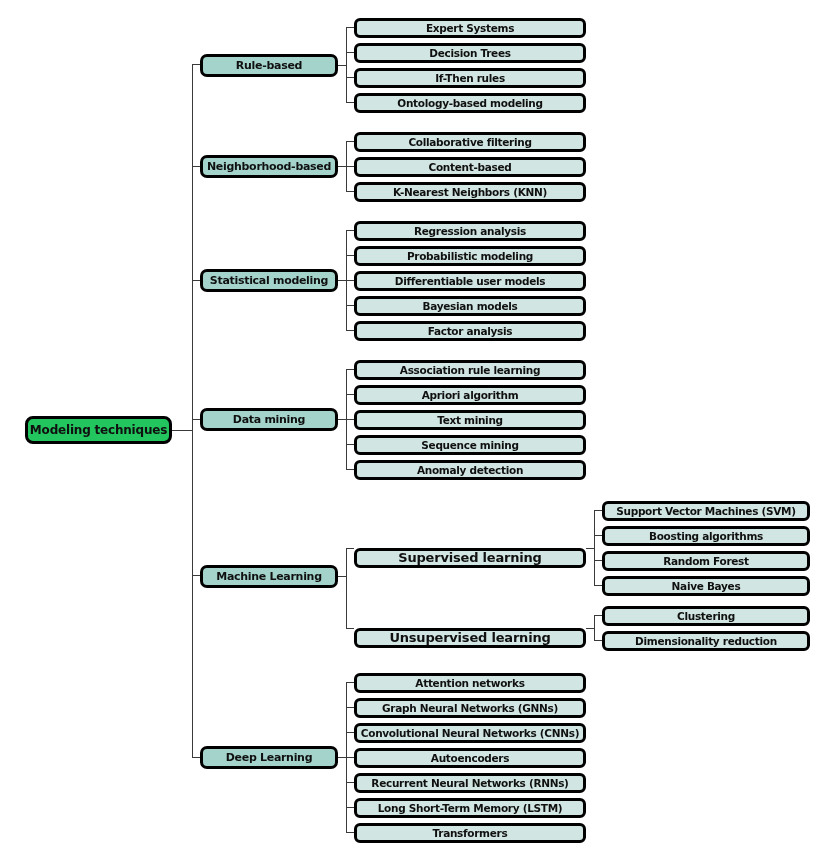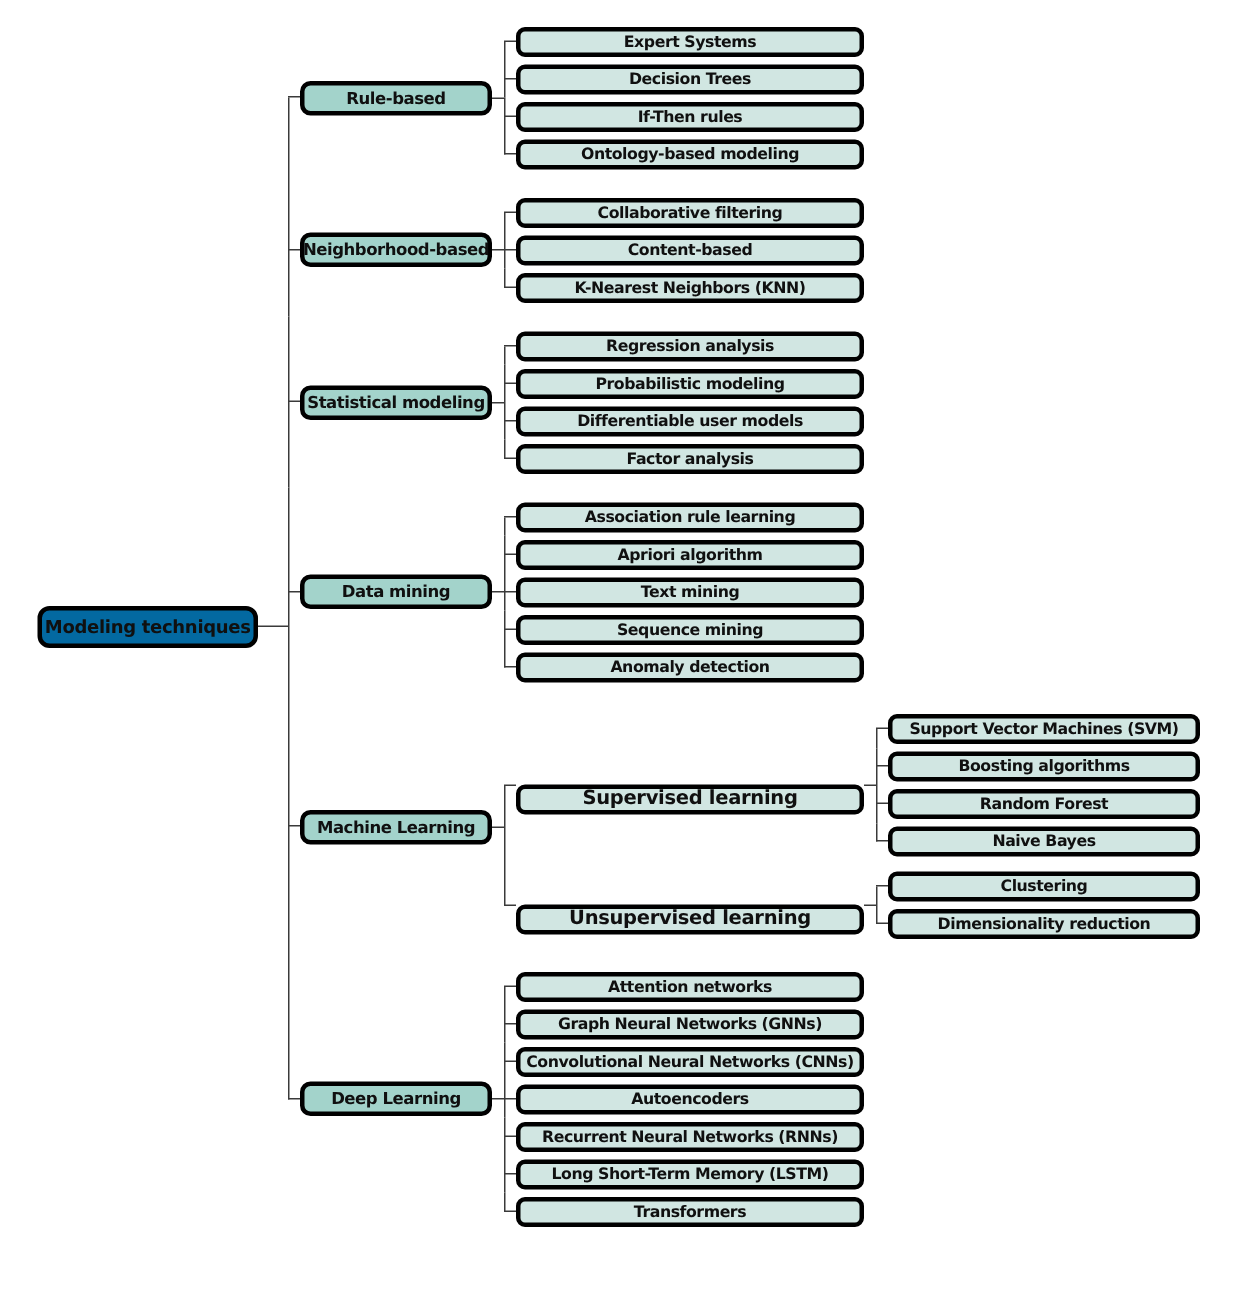--- a/index.html
+++ b/index.html
@@ -14,22 +14,22 @@
   }
   .group{ display:flex; align-items:center; }
   .children{ display:flex; flex-direction:column; }
 
   .box{
     box-sizing:border-box; display:flex; align-items:center; justify-content:center;
     border:3px solid #000000; font-weight:bold; color:#101010;
     text-align:center; white-space:nowrap; letter-spacing:-0.2px;
     background:#d1e6e2;
   }
-  .root{  width:147px; height:28px; background:#0369a1; border-radius:8px; font-size:12px; }
-  .branch{width:128px; height:23px; background:#a3d3cb; border-radius:7px; font-size:11px; letter-spacing:-0.3px; }
+  .root{  width:147px; height:28px; background:#22c55e; border-radius:8px; font-size:12px; }
+  .branch{width:138px; height:23px; background:#a3d3cb; border-radius:7px; font-size:11px; letter-spacing:-0.3px; }
   .mid{   width:232px; height:20px; background:#d1e6e2; border-radius:6px; font-size:13px;margin-top:18px; }
   .leaf{  width:232px; height:20px; background:#d1e6e2; border-radius:6px; font-size:10.5px; letter-spacing:-0.3px; padding:0 2px; }
   .leaf.sm{ width:208px; }
 
   .stub{ width:8px; height:0; border-top:1.5px solid #3a3a3a; flex:none; }
   .root-stub{ width:20px; }
 
   .twig{
     position:relative; display:flex; align-items:center;
     padding:2.5px 0 2.5px 8px;
@@ -103,20 +103,23 @@
             <div class="twig">
                 <div class="box leaf">Regression analysis</div>
               </div>
             <div class="twig">
                 <div class="box leaf">Probabilistic modeling</div>
               </div>
             <div class="twig">
                 <div class="box leaf">Differentiable user models</div>
               </div>
             <div class="twig">
+                <div class="box leaf">Bayesian models</div>
+              </div>
+            <div class="twig">
                 <div class="box leaf">Factor analysis</div>
               </div>
           </div>
         </div>
       </div>
 
       <div class="twig">
         <div class="group">
           <div class="box branch">Data mining</div>
           <div class="stub"></div>

